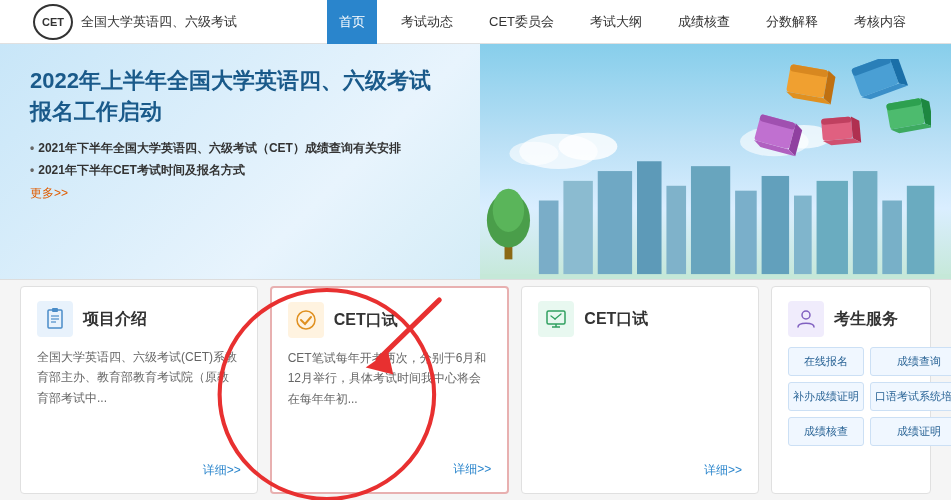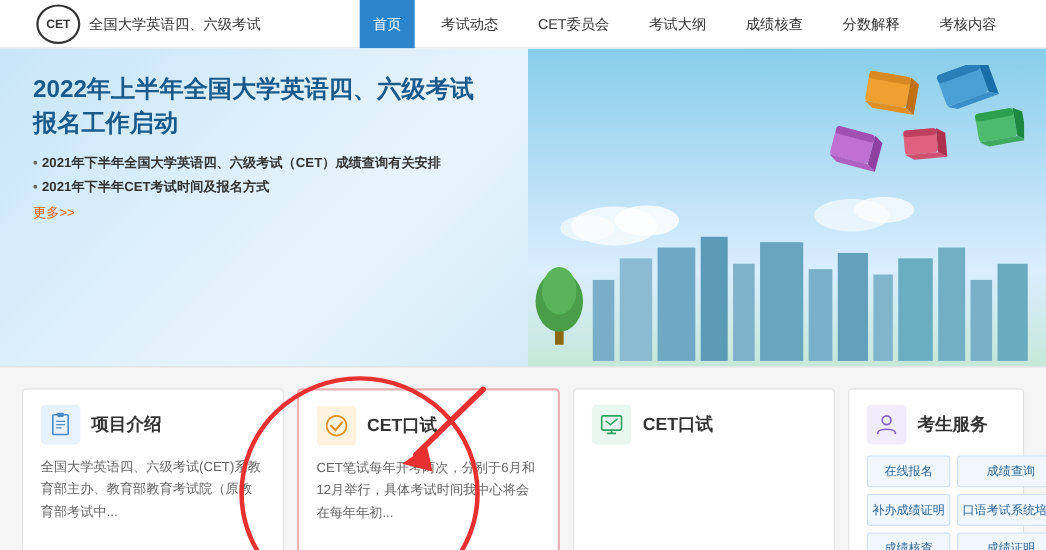--- a/index.html
+++ b/index.html
@@ -52,21 +52,21 @@
       white-space: nowrap;
     }
     .nav-item.active {
       color: #fff;
       background: #2a85cc;
     }
 
     
     .hero {
       display: flex;
-      height: 289px;
+      height: 235px;
       background: linear-gradient(135deg, #c8e6f8 0%, #e8f4fd 40%, #d4ecf7 60%, #a8d8f0 100%);
       position: relative;
       overflow: hidden;
     }
     .hero-left {
       width: 480px;
       padding: 22px 30px;
       flex-shrink: 0;
     }
     .hero-title {
@@ -115,21 +115,21 @@
       top: 0; left: 0; right: 0; bottom: 0;
       background: linear-gradient(180deg, #87ceeb 0%, #b8dff5 40%, #daeeff 70%, #c5e8d8 100%);
     }
 
     
     .cards-section {
       display: flex;
       height: 221px;
       background: #f5f5f5;
       border-top: 1px solid #ddd;
-      padding: 19px 20px;
+      padding: 6px 20px;
       gap: 12px;
       position: relative;
     }
     .card {
       background: #fff;
       border: 1px solid #e0e0e0;
       border-radius: 4px;
       padding: 14px 16px;
       flex: 1;
       position: relative;

